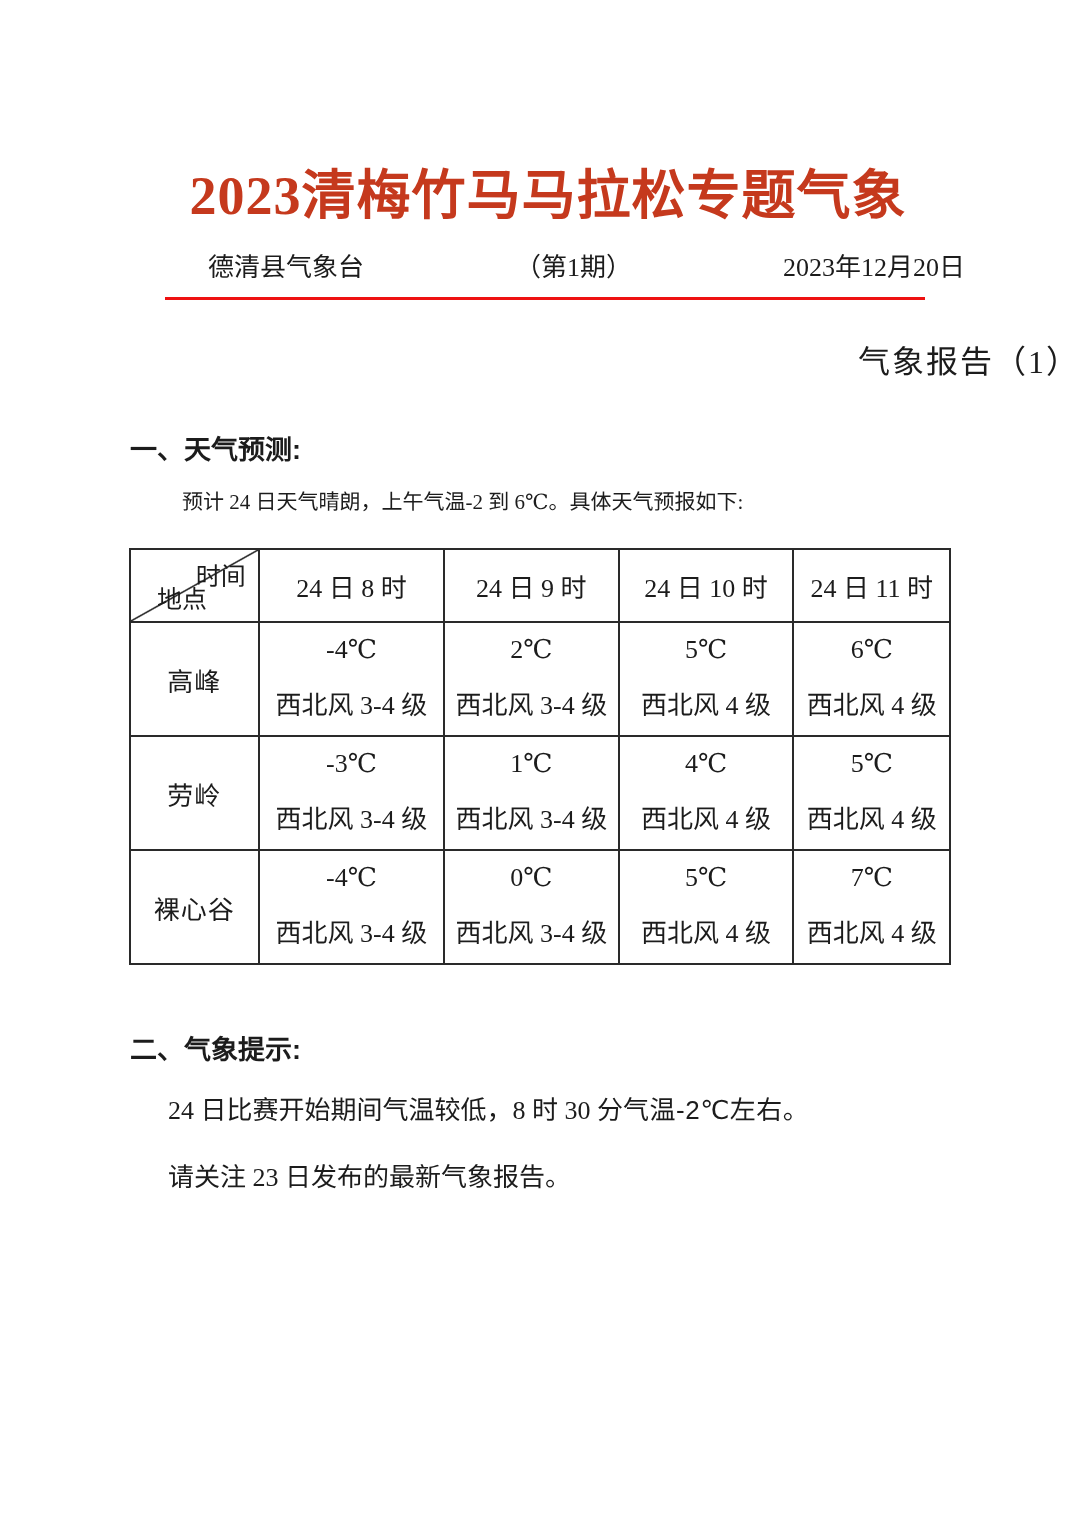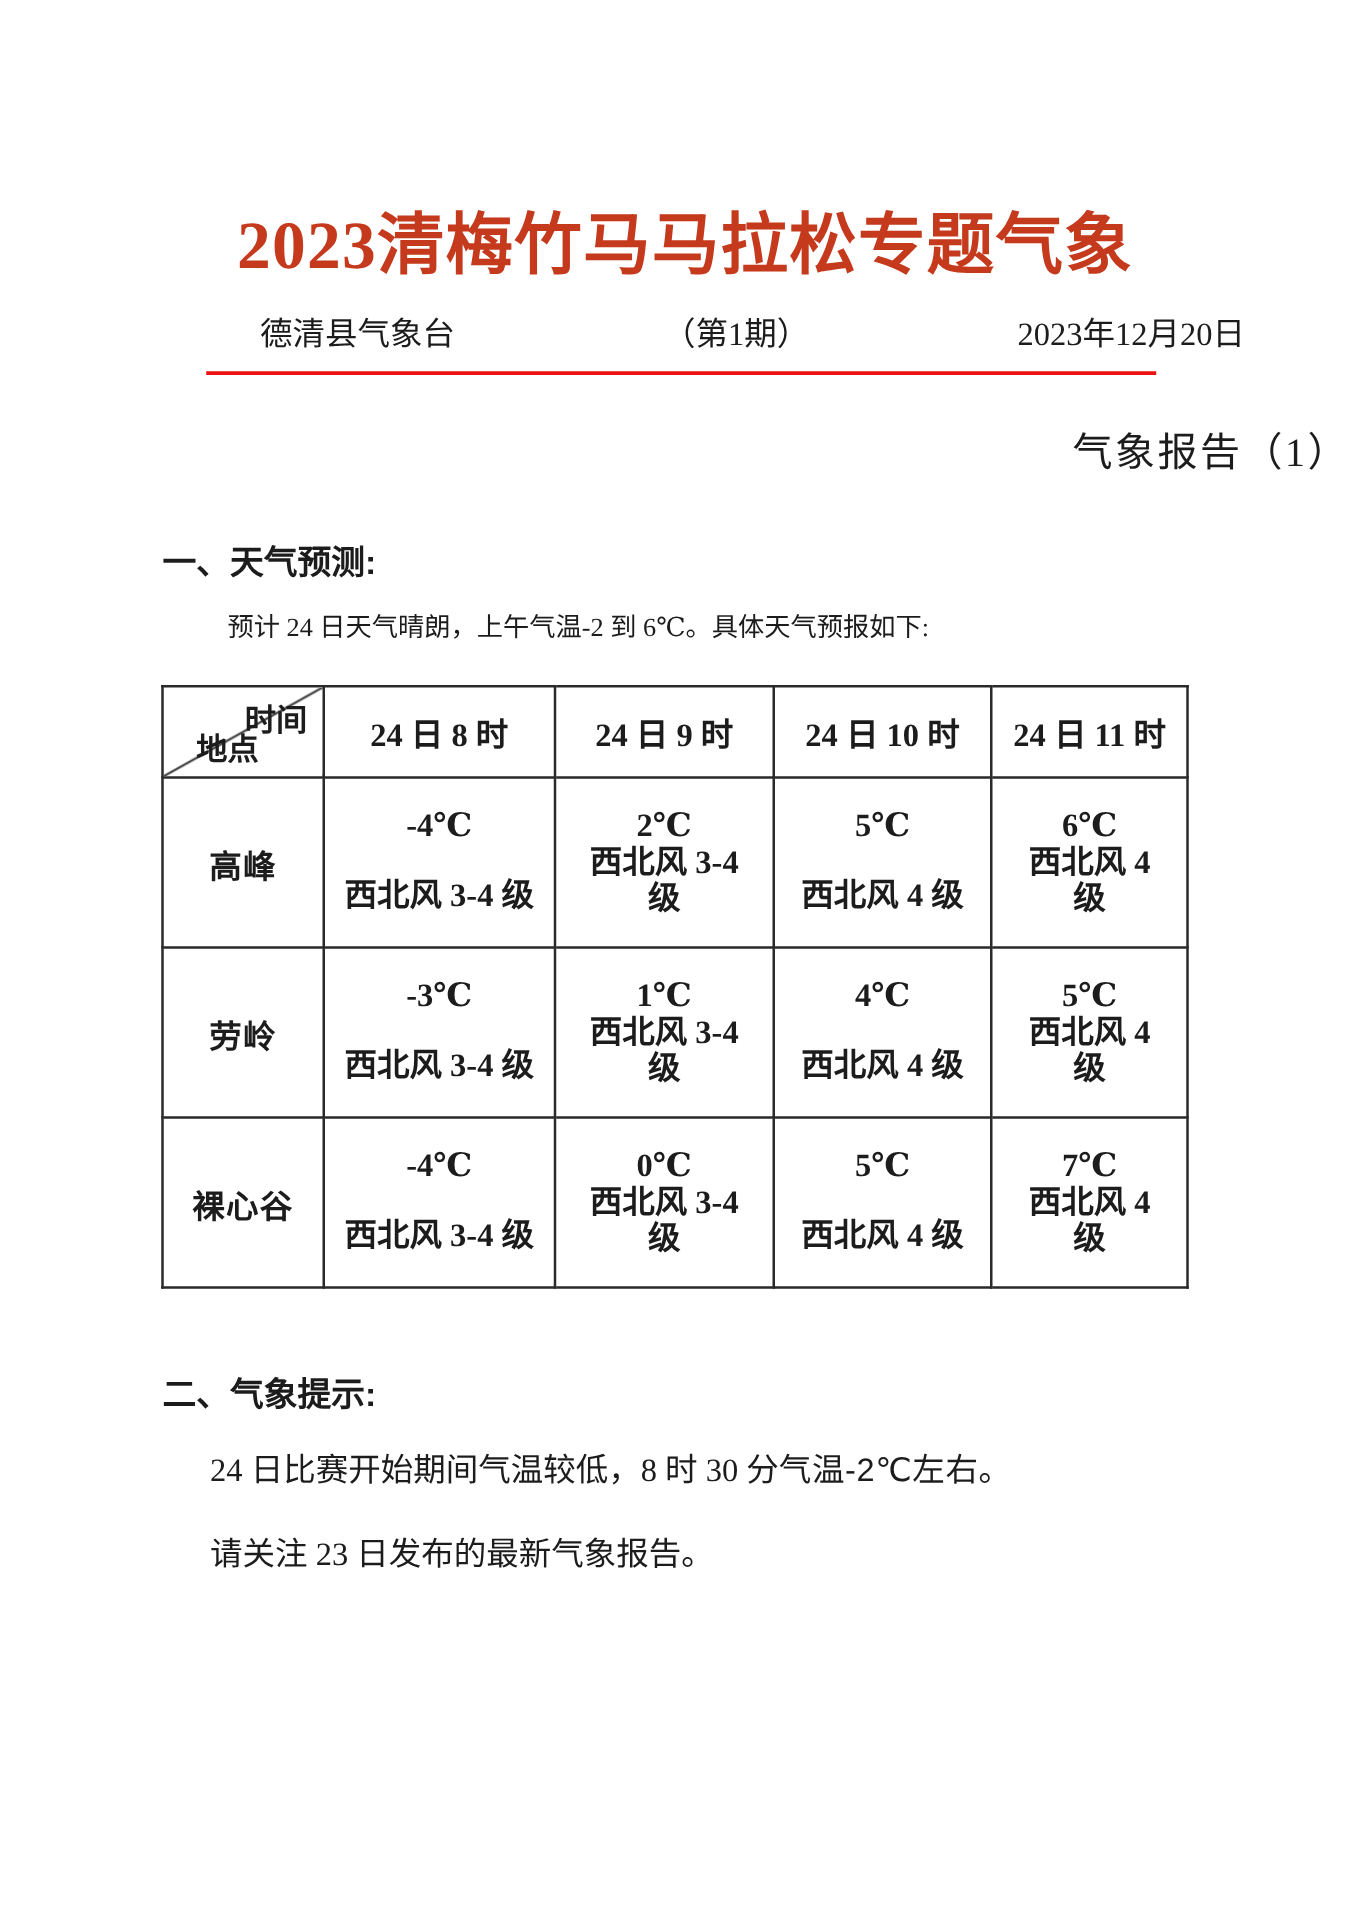--- a/index.html
+++ b/index.html
@@ -25,21 +25,21 @@
     line-height:1.25;
     font-weight:bold;
     letter-spacing:1px;
     color:var(--title-color);
     font-family:"Liberation Serif","DejaVu Serif",serif;
   }
   .meta{
     display:flex;
     justify-content:space-between;
     align-items:baseline;
-    margin:20px 84px 0 208px;
+    margin:20px 115px 0 208px;
     font-size:26px;
     line-height:1.3;
     gap:18px;
   }
   .divider{
     margin:13px 0 0 165px;
     width:760px;height:3px;
     background:var(--divider-color);
   }
   .report-title{
@@ -67,24 +67,24 @@
   table.forecast{
     margin:32px 0 0 129px;
     width:822px;
     border-collapse:collapse;
     table-layout:fixed;
     text-align:center;
   }
   table.forecast th,
   table.forecast td{
     border:2px solid var(--border-color);
-    font-weight:bold;
+    font-weight:normal;
     font-size:26px;
     vertical-align:middle;
-    padding:11px;
+    padding:0;
   }
   tr.head-row{height:73px;}
   tr.data-row{height:112px;}
   .corner{
     position:relative;
     background:linear-gradient(to bottom right,
       transparent calc(50% - 1.4px),
       var(--border-color) calc(50% - 0.2px),
       var(--border-color) calc(50% + 0.2px),
       transparent calc(50% + 1.4px));

